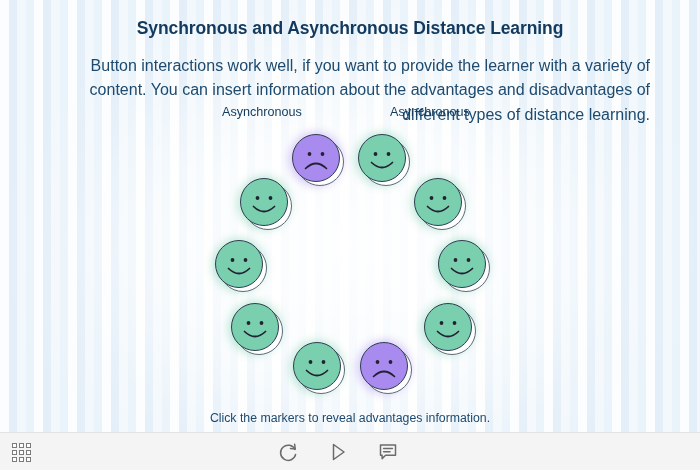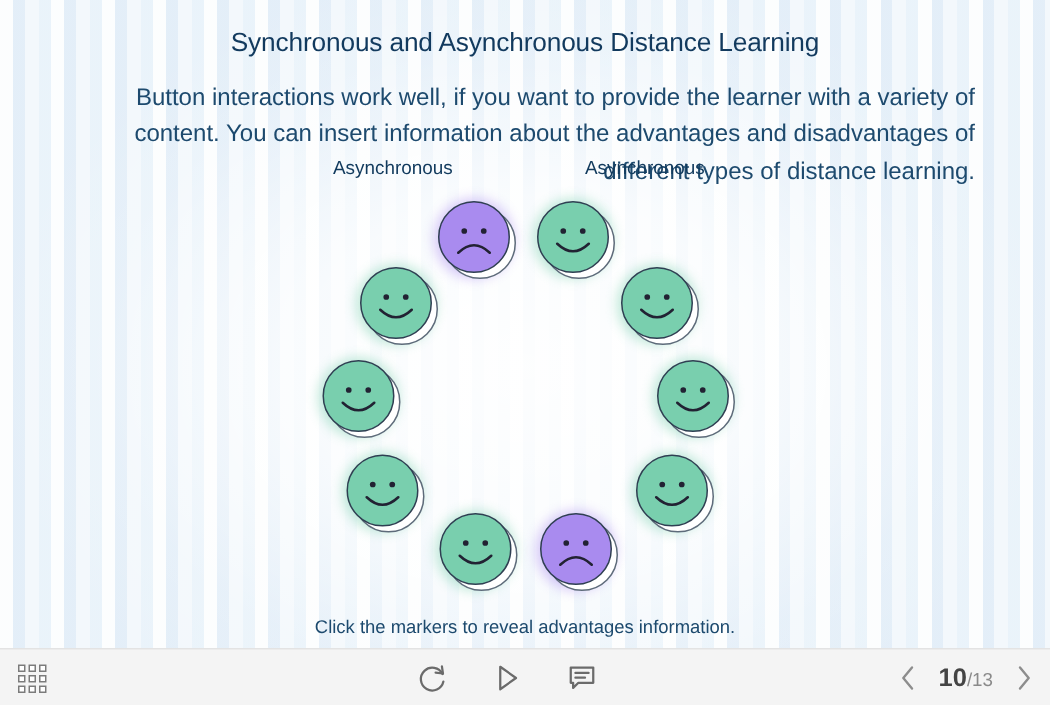--- a/index.html
+++ b/index.html
@@ -38,21 +38,21 @@
                rgba(255,255,255,0) 100%);
     pointer-events:none;
   }
 
   .layer { position:relative; z-index:2; }
 
   
   #title {
     position:absolute; left:0; top:18px; width:700px;
     text-align:center;
-    font-size:17.5px; font-weight:normal;
+    font-size:17.5px; font-weight:bold;
     color:#123a5e;
     letter-spacing:-0.1px;
   }
 
   #intro {
     position:absolute; left:50px; top:54px; width:600px;
     text-align:right;
     font-size:16px; line-height:1.52;
     color:#1d4a6e;
   }
@@ -295,36 +295,16 @@
 
       <div class="ctrl">
         <svg viewBox="0 0 22 22">
           <path d="M3.5 4 H18.5 V14.2 H8.6 L5.1 17.6 V14.2 H3.5 Z" stroke-width="1.5" stroke-linejoin="round"></path>
           <path d="M6.6 7.6 H15.4 M6.6 10.8 H13" stroke-width="1.5" stroke-linecap="round"></path>
         </svg>
       </div>
 
     </div>
 
-    <div id="pager">
-
-      <div class="chev">
-        <svg width="15" height="20" viewBox="0 0 15 20">
-          <path d="M10 3 L4.2 10 L10 17" stroke-width="1.6" stroke-linecap="round" stroke-linejoin="round"></path>
-        </svg>
-      </div>
-
-      <div id="page-nums">
-        <span id="page-cur">10</span>
-        <span id="page-tot">/13</span>
-      </div>
-
-      <div class="chev">
-        <svg width="15" height="20" viewBox="0 0 15 20">
-          <path d="M5 3 L10.8 10 L5 17" stroke-width="1.6" stroke-linecap="round" stroke-linejoin="round"></path>
-        </svg>
-      </div>
-
-    </div>
 
   </div>
 
 </div>
 
 </body></html>

